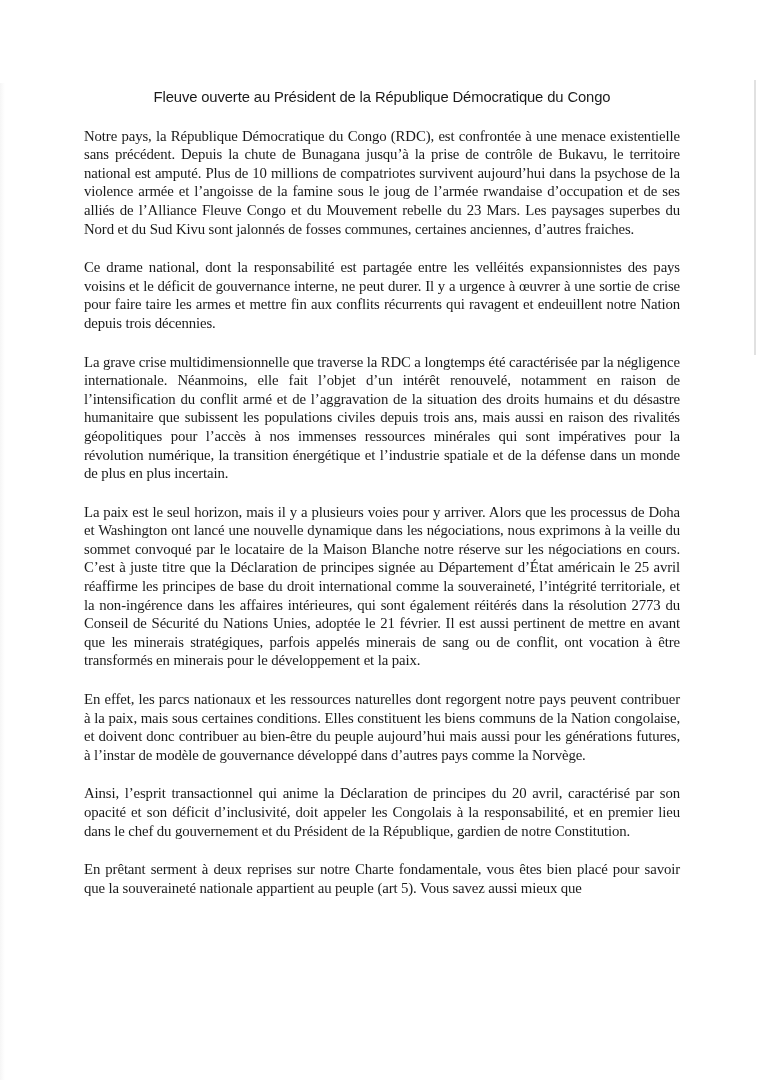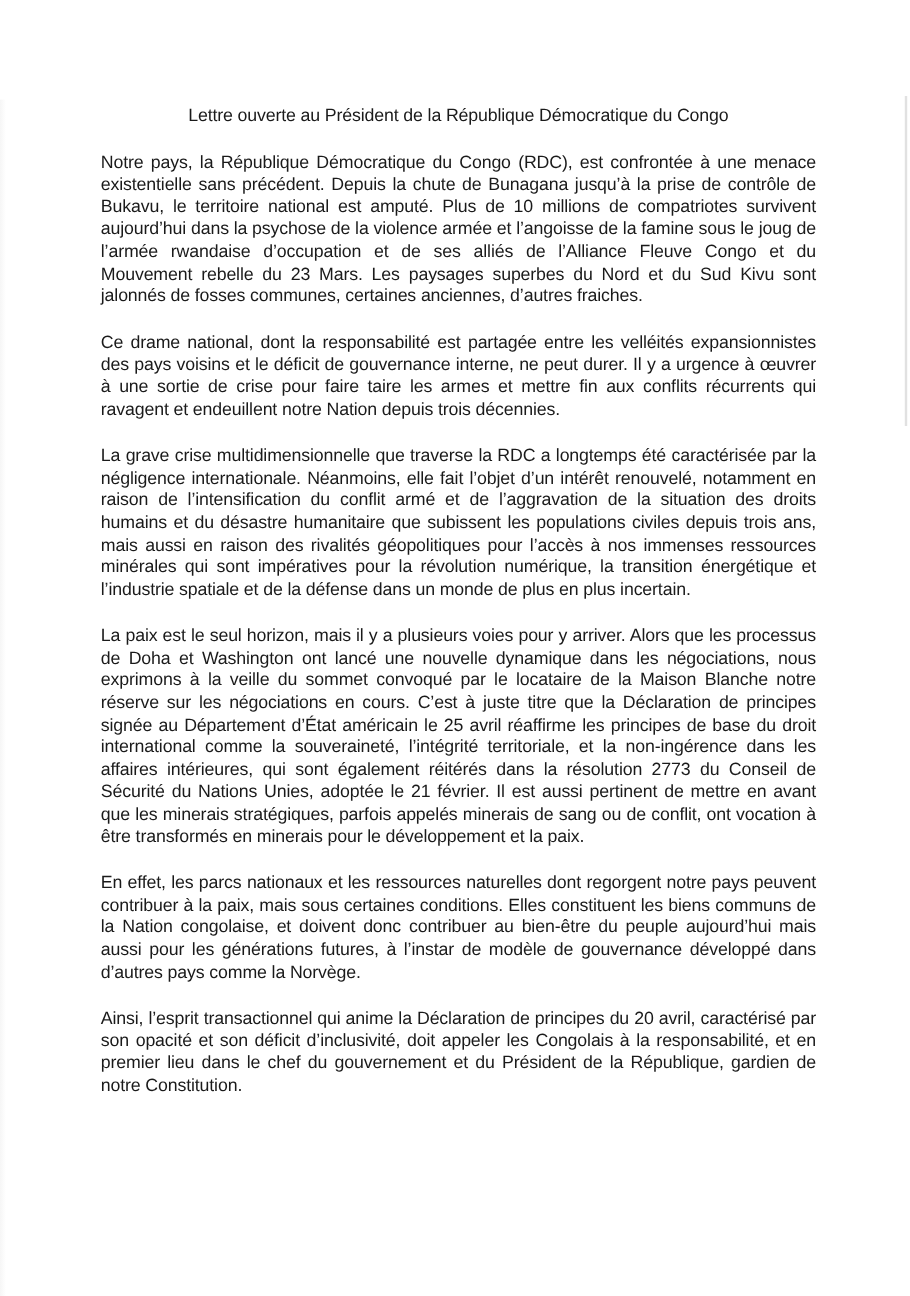--- a/index.html
+++ b/index.html
@@ -46,33 +46,35 @@
   .doc-title {
     font-size: 14.8px;
     font-weight: 400;
     text-align: center;
     margin-bottom: 20px;
     white-space: nowrap;
   }
   .content p {
     text-align: justify;
     margin-bottom: 20px;
+    font-family: Liberation Serif, serif;
   }
   .content p:last-child { margin-bottom: 0; }
 </style>
 </head>
 <body>
 
 <div class="page">
   <div class="edge-left"></div>
   <div class="edge-right"></div>
 
   <div class="content">
-    <div class="doc-title">Lettre ouverte au Président de la République Démocratique du Congo</div>
+    <div class="doc-title">Fleuve ouverte au Président de la République Démocratique du Congo</div>
 
     <p>Notre pays, la République Démocratique du Congo (RDC), est confrontée à une menace existentielle sans précédent. Depuis la chute de Bunagana jusqu’à la prise de contrôle de Bukavu, le territoire national est amputé. Plus de 10 millions de compatriotes survivent aujourd’hui dans la psychose de la violence armée et l’angoisse de la famine sous le joug de l’armée rwandaise d’occupation et de ses alliés de l’Alliance Fleuve Congo et du Mouvement rebelle du 23 Mars. Les paysages superbes du Nord et du Sud Kivu sont jalonnés de fosses communes, certaines anciennes, d’autres fraiches.</p>
     <p>Ce drame national, dont la responsabilité est partagée entre les velléités expansionnistes des pays voisins et le déficit de gouvernance interne, ne peut durer. Il y a urgence à œuvrer à une sortie de crise pour faire taire les armes et mettre fin aux conflits récurrents qui ravagent et endeuillent notre Nation depuis trois décennies.</p>
     <p>La grave crise multidimensionnelle que traverse la RDC a longtemps été caractérisée par la négligence internationale. Néanmoins, elle fait l’objet d’un intérêt renouvelé, notamment en raison de l’intensification du conflit armé et de l’aggravation de la situation des droits humains et du désastre humanitaire que subissent les populations civiles depuis trois ans, mais aussi en raison des rivalités géopolitiques pour l’accès à nos immenses ressources minérales qui sont impératives pour la révolution numérique, la transition énergétique et l’industrie spatiale et de la défense dans un monde de plus en plus incertain.</p>
     <p>La paix est le seul horizon, mais il y a plusieurs voies pour y arriver. Alors que les processus de Doha et Washington ont lancé une nouvelle dynamique dans les négociations, nous exprimons à la veille du sommet convoqué par le locataire de la Maison Blanche notre réserve sur les négociations en cours. C’est à juste titre que la Déclaration de principes signée au Département d’État américain le 25 avril réaffirme les principes de base du droit international comme la souveraineté, l’intégrité territoriale, et la non-ingérence dans les affaires intérieures, qui sont également réitérés dans la résolution 2773 du Conseil de Sécurité du Nations Unies, adoptée le 21 février. Il est aussi pertinent de mettre en avant que les minerais stratégiques, parfois appelés minerais de sang ou de conflit, ont vocation à être transformés en minerais pour le développement et la paix.</p>
     <p>En effet, les parcs nationaux et les ressources naturelles dont regorgent notre pays peuvent contribuer à la paix, mais sous certaines conditions. Elles constituent les biens communs de la Nation congolaise, et doivent donc contribuer au bien-être du peuple aujourd’hui mais aussi pour les générations futures, à l’instar de modèle de gouvernance développé dans d’autres pays comme la Norvège.</p>
     <p>Ainsi, l’esprit transactionnel qui anime la Déclaration de principes du 20 avril, caractérisé par son opacité et son déficit d’inclusivité, doit appeler les Congolais à la responsabilité, et en premier lieu dans le chef du gouvernement et du Président de la République, gardien de notre Constitution.</p>
+    <p>En prêtant serment à deux reprises sur notre Charte fondamentale, vous êtes bien placé pour savoir que la souveraineté nationale appartient au peuple (art 5). Vous savez aussi mieux que</p>
   </div>
 </div>
 
 </body></html>

